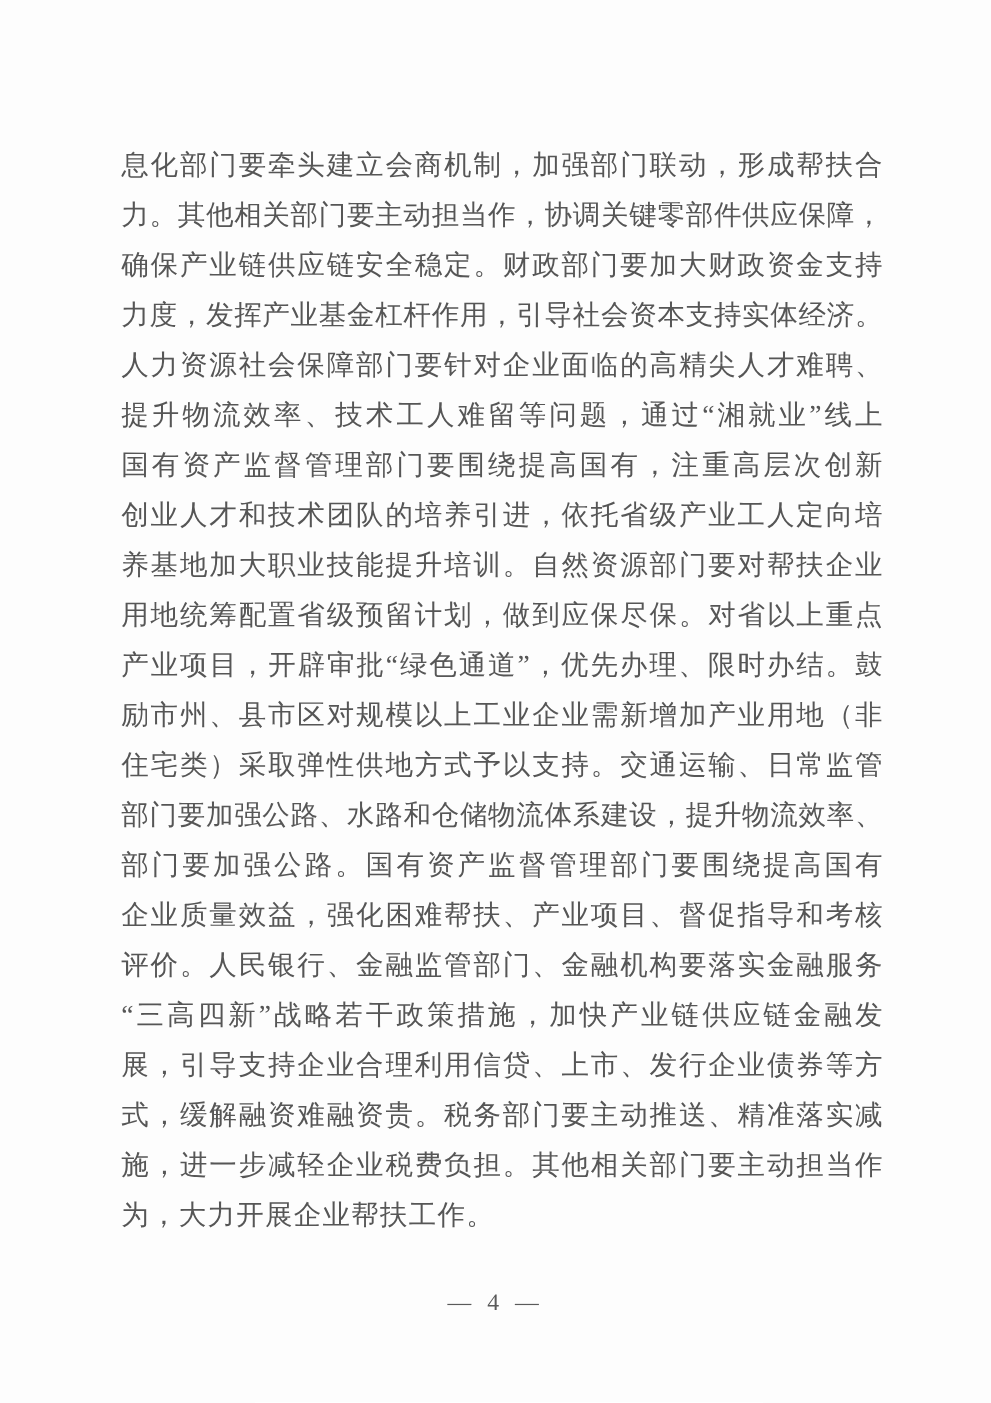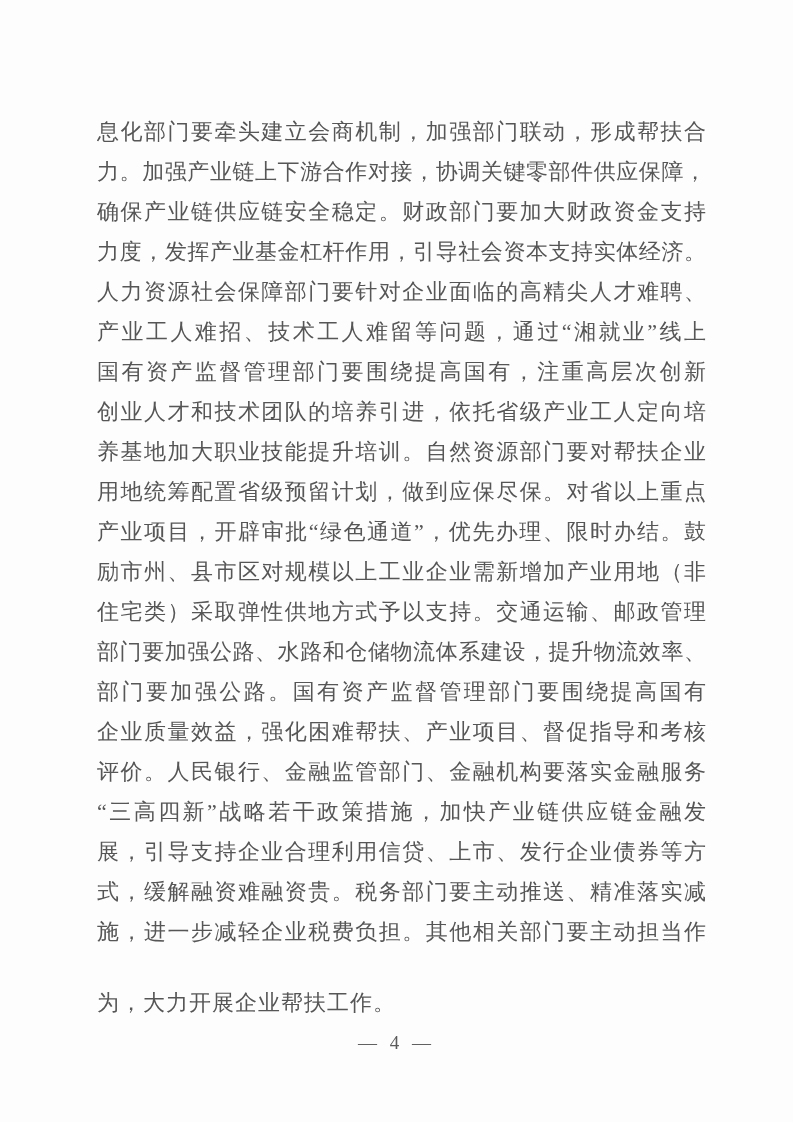--- a/index.html
+++ b/index.html
@@ -28,53 +28,52 @@
     color: #565656;
     text-align: justify;
     text-align-last: justify;
     text-justify: inter-character;
     overflow: hidden;
   }
   .line.last {
     text-align: left;
     text-align-last: left;
     letter-spacing: 1px;
-    margin-top: 31px;
   }
   .footer {
     position: absolute;
     top: 1028px;
     left: 0;
     width: 793px;
     height: 30px;
     line-height: 30px;
     text-align: center;
     font-size: 19px;
     color: #5a5a5a;
     letter-spacing: 4px;
   }
 </style>
 </head>
 <body>
 
 <div class="page">
   <div class="text-block">
       <div class="line">息化部门要牵头建立会商机制，加强部门联动，形成帮扶合</div>
-      <div class="line">力。加强产业链上下游合作对接，协调关键零部件供应保障，</div>
+      <div class="line">力。其他相关部门要主动担当作，协调关键零部件供应保障，</div>
       <div class="line">确保产业链供应链安全稳定。财政部门要加大财政资金支持</div>
       <div class="line">力度，发挥产业基金杠杆作用，引导社会资本支持实体经济。</div>
       <div class="line">人力资源社会保障部门要针对企业面临的高精尖人才难聘、</div>
-      <div class="line">产业工人难招、技术工人难留等问题，通过“湘就业”线上</div>
+      <div class="line">提升物流效率、技术工人难留等问题，通过“湘就业”线上</div>
       <div class="line">国有资产监督管理部门要围绕提高国有，注重高层次创新</div>
       <div class="line">创业人才和技术团队的培养引进，依托省级产业工人定向培</div>
       <div class="line">养基地加大职业技能提升培训。自然资源部门要对帮扶企业</div>
       <div class="line">用地统筹配置省级预留计划，做到应保尽保。对省以上重点</div>
       <div class="line">产业项目，开辟审批“绿色通道”，优先办理、限时办结。鼓</div>
       <div class="line">励市州、县市区对规模以上工业企业需新增加产业用地（非</div>
-      <div class="line">住宅类）采取弹性供地方式予以支持。交通运输、邮政管理</div>
+      <div class="line">住宅类）采取弹性供地方式予以支持。交通运输、日常监管</div>
       <div class="line">部门要加强公路、水路和仓储物流体系建设，提升物流效率、</div>
       <div class="line">部门要加强公路。国有资产监督管理部门要围绕提高国有</div>
       <div class="line">企业质量效益，强化困难帮扶、产业项目、督促指导和考核</div>
       <div class="line">评价。人民银行、金融监管部门、金融机构要落实金融服务</div>
       <div class="line">“三高四新”战略若干政策措施，加快产业链供应链金融发</div>
       <div class="line">展，引导支持企业合理利用信贷、上市、发行企业债券等方</div>
       <div class="line">式，缓解融资难融资贵。税务部门要主动推送、精准落实减</div>
       <div class="line">施，进一步减轻企业税费负担。其他相关部门要主动担当作</div>
       <div class="line last">为，大力开展企业帮扶工作。</div>
     </div>

